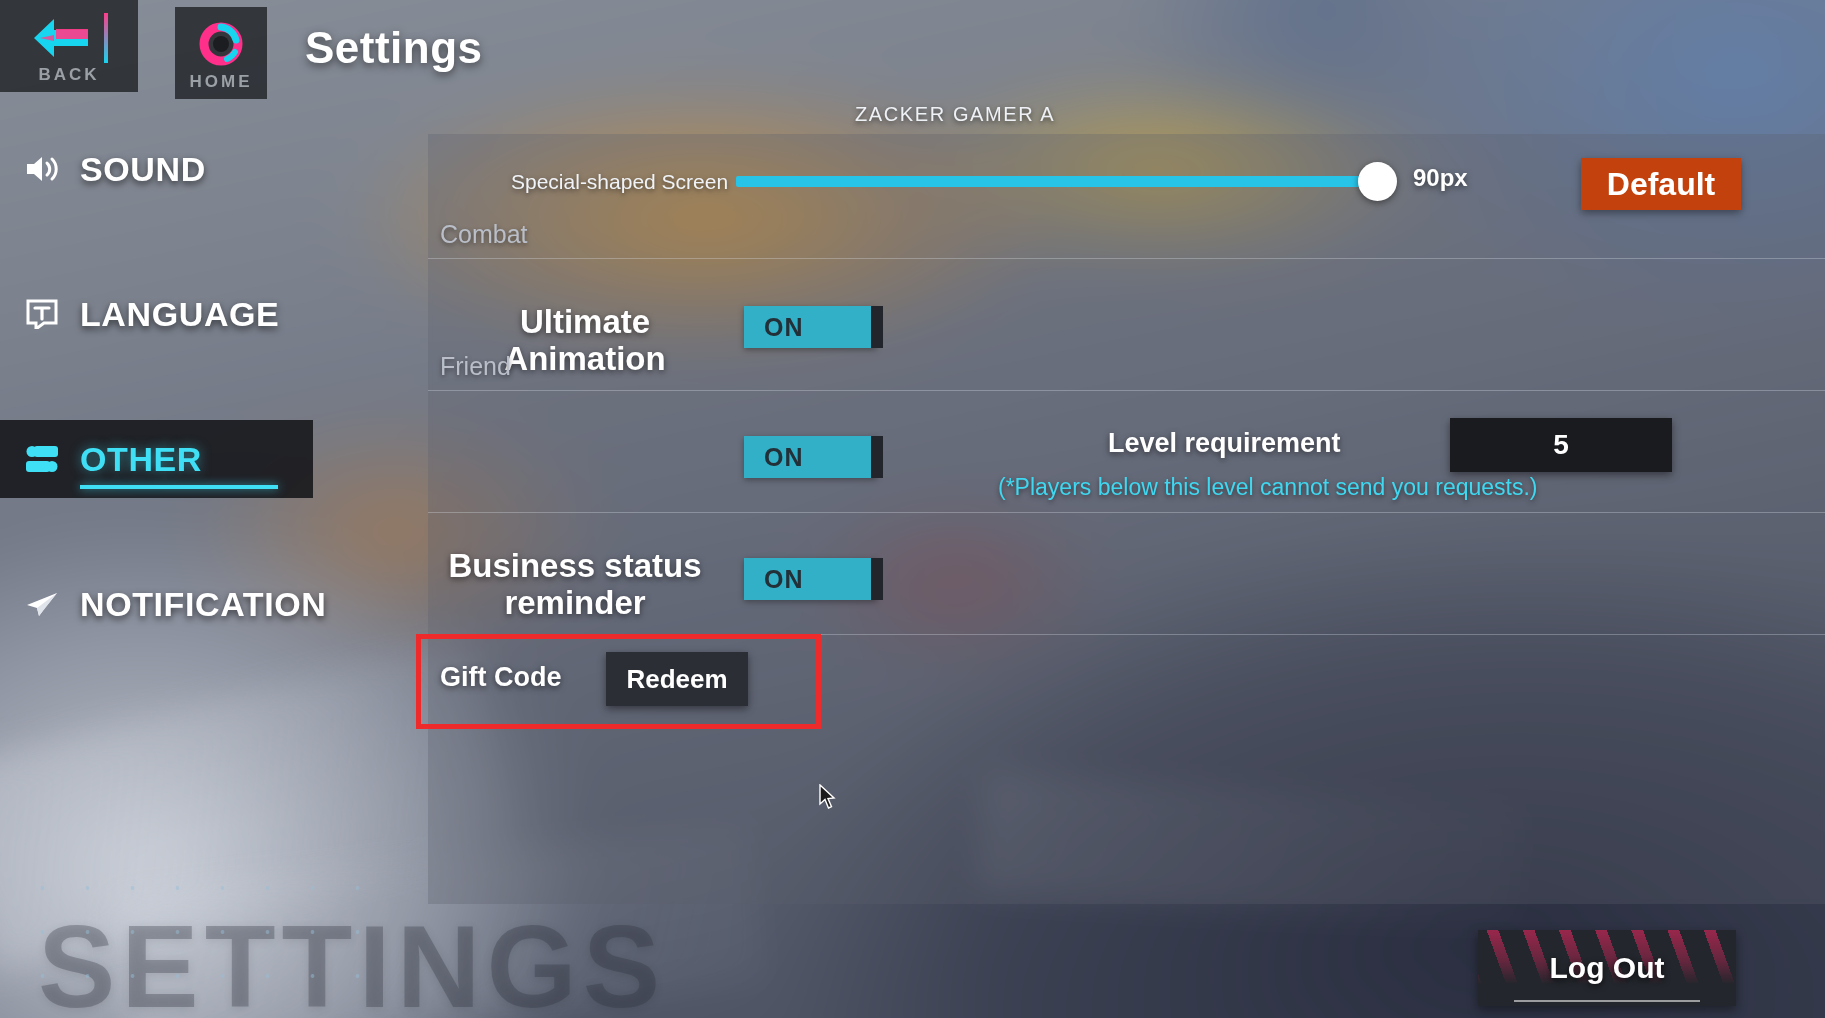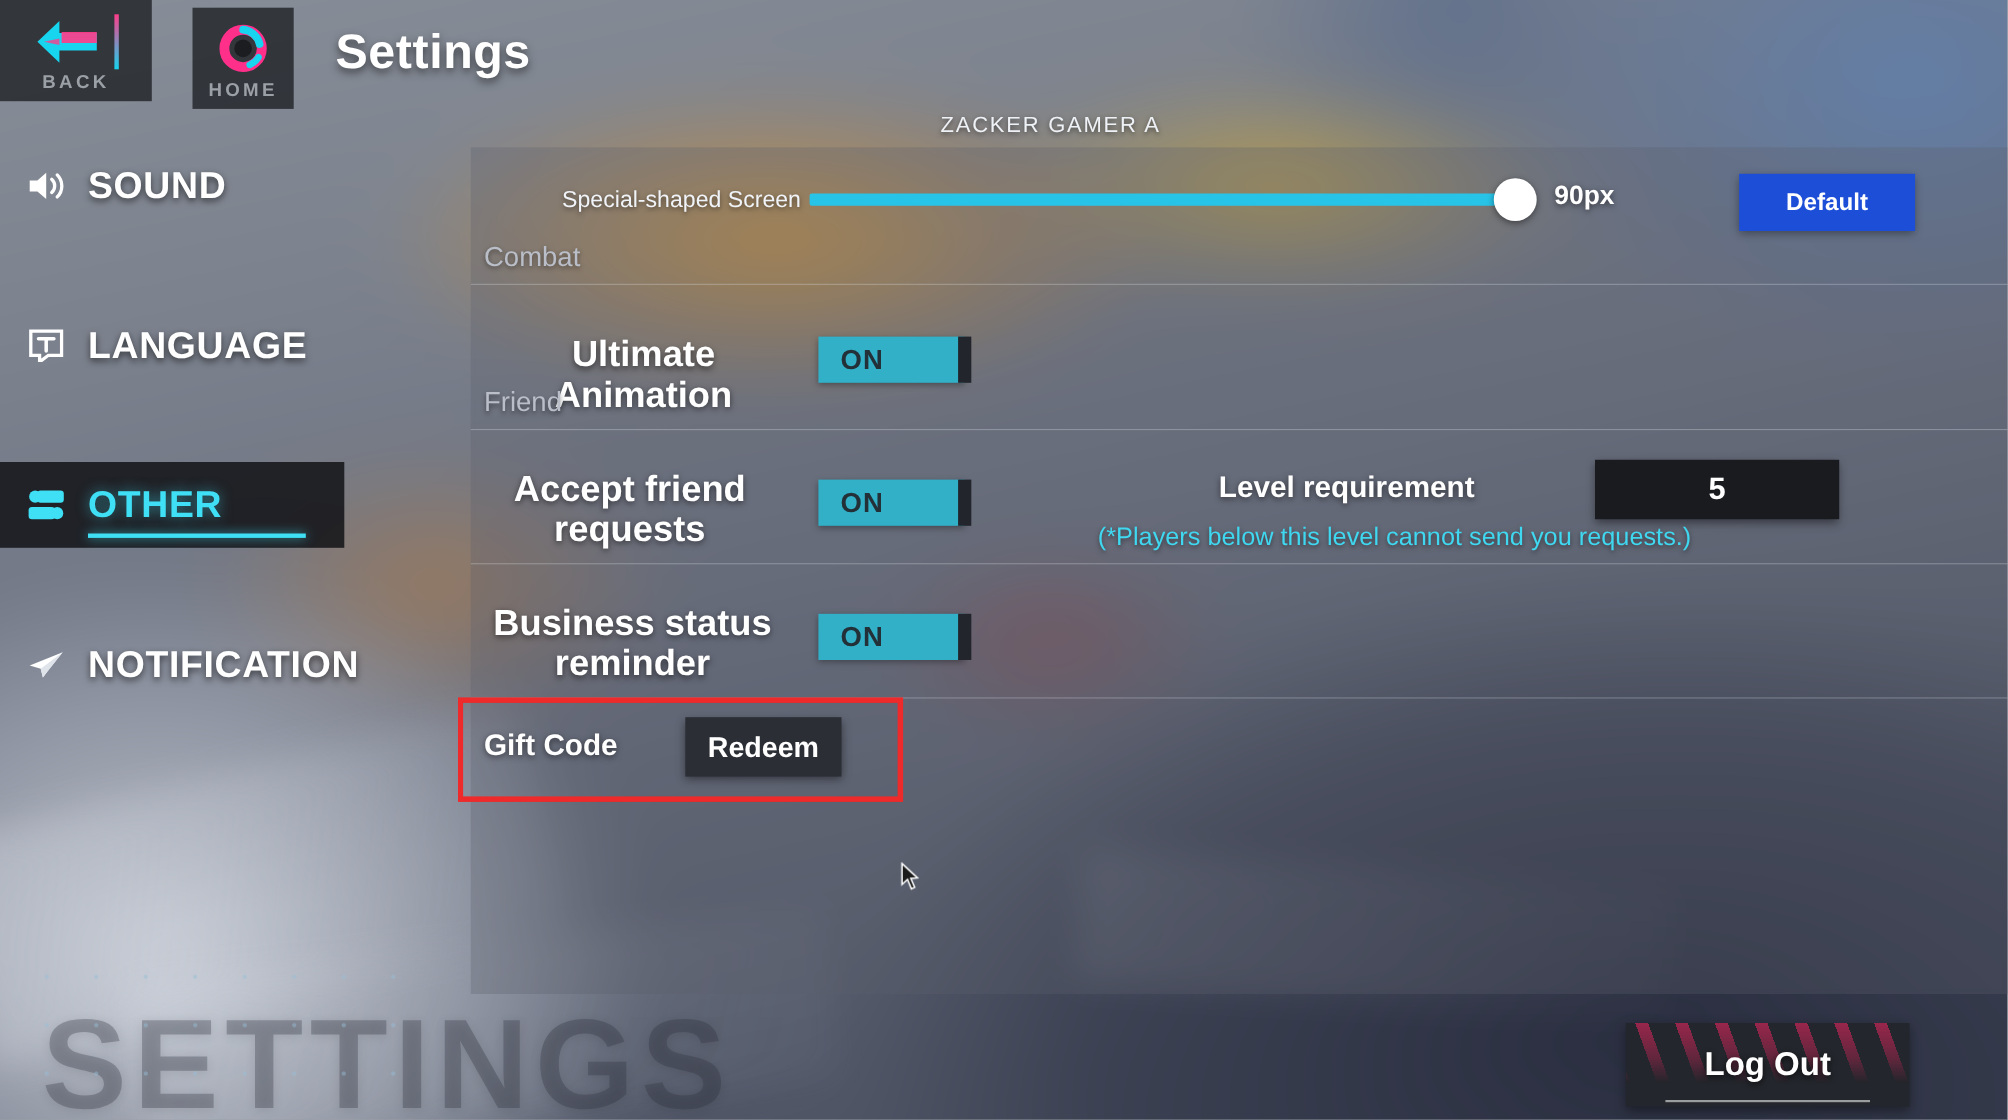--- a/index.html
+++ b/index.html
@@ -260,25 +260,25 @@
     font-weight: bold;
     color: #ffffff;
     text-shadow: 0 2px 6px rgba(0,0,0,0.55);
   }
   #default-btn {
     position: absolute;
     left: 1153px;
     top: 24px;
     width: 160px;
     height: 52px;
-    background: #1d4ed8;
+    background: #c2410c;
     display: flex;
     align-items: center;
     justify-content: center;
-    font-size: 22px;
+    font-size: 32px;
     font-weight: bold;
     color: #ffffff;
     box-shadow: 0 3px 8px rgba(0,0,0,0.4);
     cursor: pointer;
   }
 
   
   .toggle {
     position: absolute;
     width: 133px;
@@ -356,21 +356,21 @@
     position: absolute;
     left: 12px;
     top: 528px;
     font-size: 27px;
     font-weight: bold;
     color: #ffffff;
     text-shadow: 0 2px 6px rgba(0,0,0,0.55);
   }
   #redeem-btn {
     position: absolute;
-    left: 195px;
+    left: 178px;
     top: 518px;
     width: 142px;
     height: 54px;
     background: #2b2f35;
     display: flex;
     align-items: center;
     justify-content: center;
     font-size: 26px;
     font-weight: bold;
     color: #ffffff;
@@ -535,21 +535,20 @@
       <div class="toggle" style="left:316px; top:48px;">
         <span class="t-text">ON</span>
         <span class="t-knob"></span>
       </div>
     </div>
 
     <div class="section-head" style="left:12px; top:218px;">Friend</div>
     <div class="sep" style="top:256px;"></div>
 
     <div class="panel-row" style="position:absolute; left:0; top:256px; width:100%; height:122px;">
-      <div class="row-label" style="position:absolute; left:12px; top:36px; width:265px;">Accept friend requests</div>
       <div class="toggle" style="left:316px; top:46px;">
         <span class="t-text">ON</span>
         <span class="t-knob"></span>
       </div>
     </div>
     <div class="lr-label">Level requirement</div>
     <input id="level-input" type="text" value="5" style="">
     <div class="lr-hint">(*Players below this level cannot send you requests.)</div>
 
     <div class="sep" style="top:378px;"></div>

